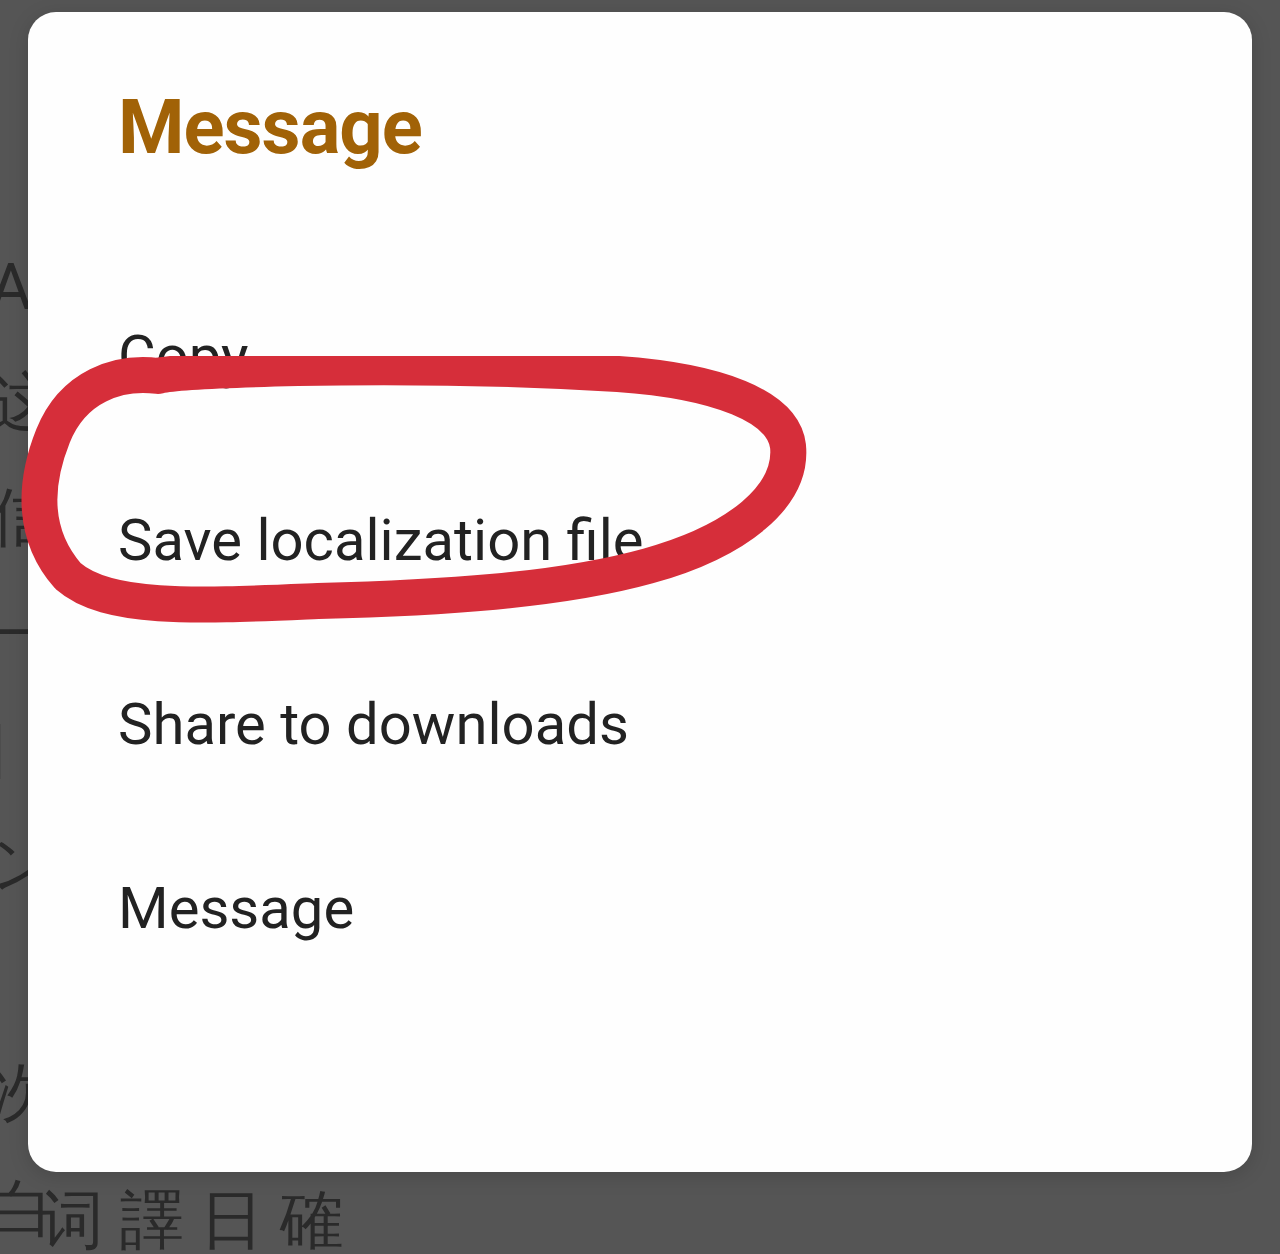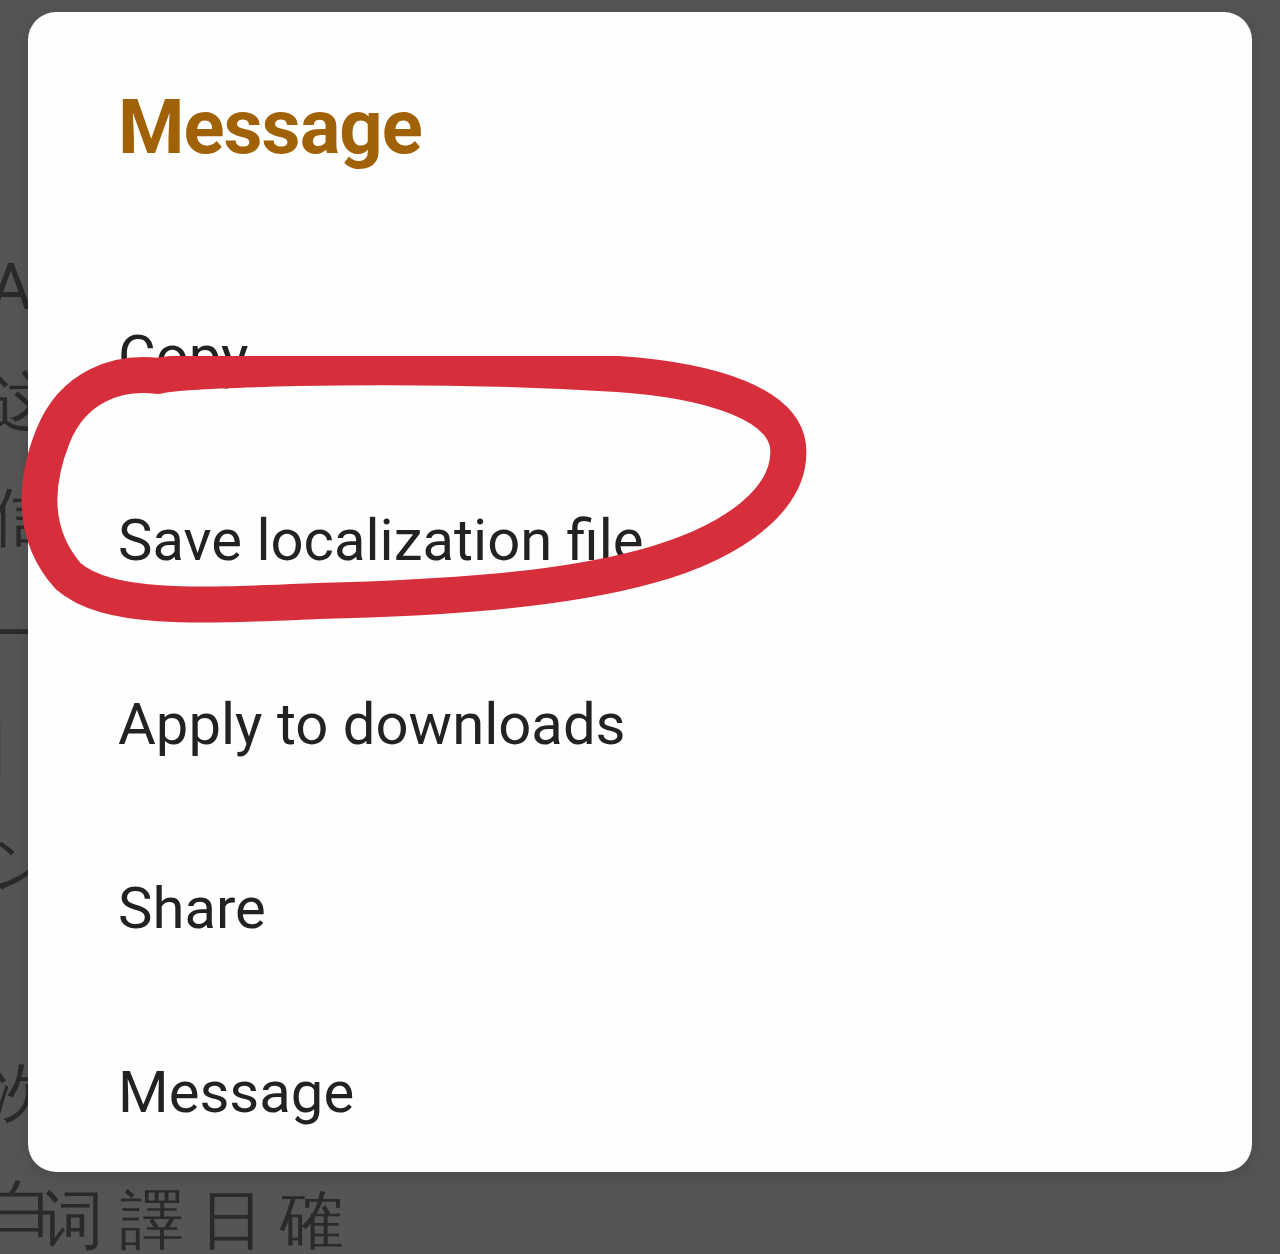--- a/index.html
+++ b/index.html
@@ -106,22 +106,21 @@
 —
 历</div>
   <div class="backdrop-bottom">词 譯 日 確</div>
 </div>
 
 <div class="dialog">
   <div class="dialog-title">Message</div>
 
   <div class="menu-item">Copy</div>
   <div class="menu-item">Save localization file</div>
-  <div class="menu-item">Apply to downloads</div>
-  <div class="menu-item">Share</div>
+  <div class="menu-item">Share to downloads</div>
   <div class="menu-item">Message</div>
 </div>
 
 <div class="annotation">
   <svg viewBox="0 0 810 270">
     <path d="M 140 20
              C 100 15, 55 30, 35 80
              C 15 130, 15 180, 50 220
              C 90 255, 180 250, 300 245
              C 420 242, 540 235, 630 210

